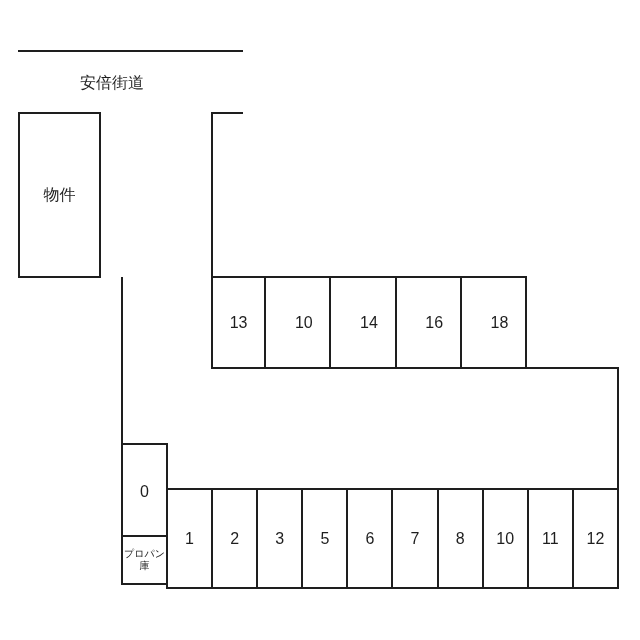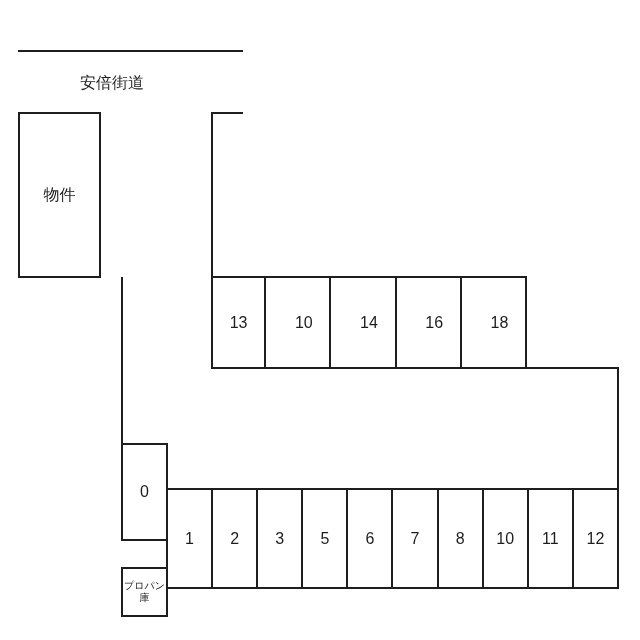--- a/index.html
+++ b/index.html
@@ -58,21 +58,21 @@
     </div>
 
   <div class="line" style="left:527px; top:367px; width:92px; height:2px;"></div>
 
   <div class="line" style="left:617px; top:367px; width:2px; height:123px;"></div>
 
   <div class="box" style="left:121px; top:443px; width:47px; height:98px;">
     <span class="zero-label">0</span>
   </div>
 
-  <div class="box" style="left:121px; top:567px; width:47px; height:50px;">
+  <div class="box" style="left:121px; top:535px; width:47px; height:50px;">
     <span class="propane-text">プロパン
 庫</span>
   </div>
 
   <div class="stall-row" style="left:166px; top:488px; width:453px; height:101px;">
       <div class="stall">1</div>
       <div class="stall">2</div>
       <div class="stall">3</div>
       <div class="stall">5</div>
       <div class="stall">6</div>

